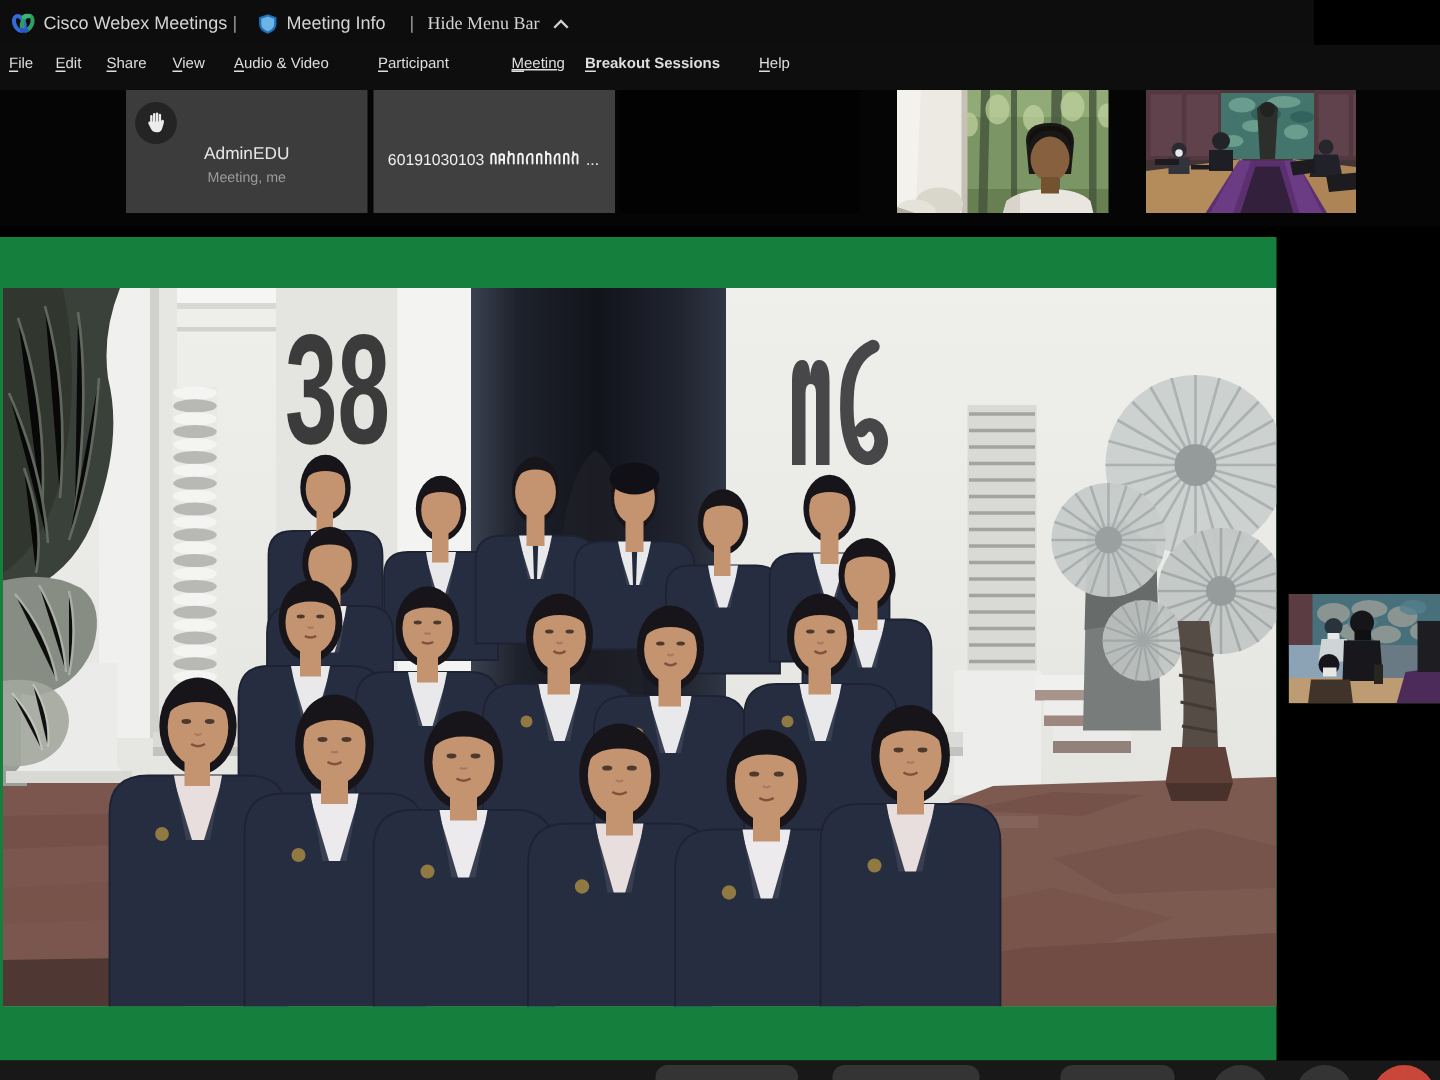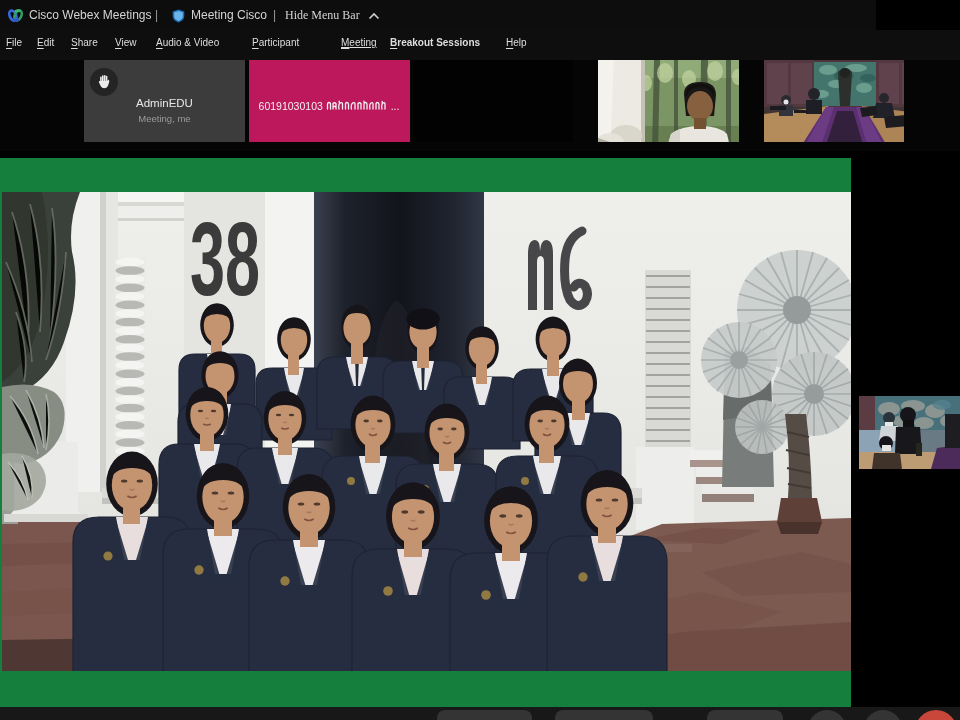--- a/index.html
+++ b/index.html
@@ -36,21 +36,21 @@
 </svg>
       </div>
   <span class="abs" style="left:29px;top:8px;">Cisco Webex Meetings</span>
   <span class="abs" style="left:155px;top:8px;color:#9a9a9a;">|</span>
   <div class="abs" style="left:172px;top:9px;">
         <svg width="13" height="14" viewBox="0 0 13 14" style="display:block">
 <path d="M6.5,0.5 L12.3,2.5 L12.3,7 Q12.3,11.5 6.5,13.5 Q0.7,11.5 0.7,7 L0.7,2.5 Z" fill="#1f6fba"></path>
 <path d="M6.5,2 L10.8,3.5 L10.8,7 Q10.8,10.3 6.5,12 Q2.2,10.3 2.2,7 L2.2,3.5 Z" fill="#6ab4e8"></path>
 </svg>
       </div>
-  <span class="abs" style="left:191px;top:8px;">Meeting Cisco</span>
+  <span class="abs" style="left:191px;top:8px;">Meeting Info</span>
   <span class="abs" style="left:273px;top:8px;color:#9a9a9a;">|</span>
   <span class="abs" style="left:285px;top:8px;font-family:Liberation Serif, serif;">Hide Menu Bar</span>
   <div class="abs" style="left:368px;top:12px;">
         <svg width="12" height="8" viewBox="0 0 12 8" style="display:block">
 <path d="M1.5,6.5 L6,2 L10.5,6.5" fill="none" stroke="#cfcfcf" stroke-width="1.6"></path>
 </svg>
       </div>
 </div>
 
 <div class="abs" id="menubar">
@@ -76,21 +76,21 @@
 <rect x="7.9" y="1.0" width="1.6" height="6.8" rx="0.8"></rect>
 <rect x="9.8" y="1.8" width="1.6" height="6.2" rx="0.8"></rect>
 <path d="M4.1,7 L11.4,7 Q11.6,5.6 12.6,5.9 Q13.7,6.3 13.2,8 L12.1,11.6 Q11.3,14.2 8.4,14.2 Q5.8,14.2 4.8,12.2 L3.0,8.6 Q2.5,7.4 3.3,7.0 Q4.0,6.7 4.6,7.6 Z"></path>
 </g>
 </svg>
           </div>
     </div>
     <div class="abs" style="left:0;top:37px;width:161px;text-align:center;color:#e8e8e8;font-size:11.5px;">AdminEDU</div>
     <div class="abs" style="left:0;top:53px;width:161px;text-align:center;color:#9b9b9b;font-size:9.5px;">Meeting, me</div>
   </div>
-  <div class="thumb" style="left:248.5px;width:161px;background:#be185d;">
+  <div class="thumb" style="left:248.5px;width:161px;background:#404040;">
     <div class="abs" style="left:0;top:40px;width:161px;text-align:center;color:#f0f0f0;font-size:10.5px;white-space:nowrap;">60191030103 <svg width="62" height="11" viewBox="0 0 62 11" style="display:inline-block;vertical-align:-1px">
 <g stroke="#f2f2f2" stroke-width="1.3" fill="none" stroke-linecap="round">
 <path d="M1.5,9 L1.5,4 Q1.5,2.5 3,2.5 Q4.5,2.5 4.5,4.5 L4.5,9"></path>
 <path d="M7,9 L7,3.5 Q8.5,2 10,3.5 L10,9 M7,6.5 L10,6.5"></path>
 <path d="M13,9 Q12,4 14.5,2.8 Q16.5,2 16.5,4 L16.5,9 M13.2,2.8 L13.2,1.2"></path>
 <path d="M19.5,9 L19.5,4 Q19.5,2.5 21,2.5 Q22.5,2.5 22.5,4.5 L22.5,9"></path>
 <path d="M25.5,9 Q24.5,4 27,2.8 Q29,2 29,4 L29,9"></path>
 <path d="M32,9 L32,3.5 Q33.5,2 35,3.5 L35,9"></path>
 <path d="M38,9 L38,4 Q38,2.5 39.5,2.5 Q41,2.5 41,4.5 L41,9 M38,2.6 L38,1.2"></path>
 <path d="M44,9 Q43,4.5 45,3 Q47,2 47,4 L47,9"></path>

